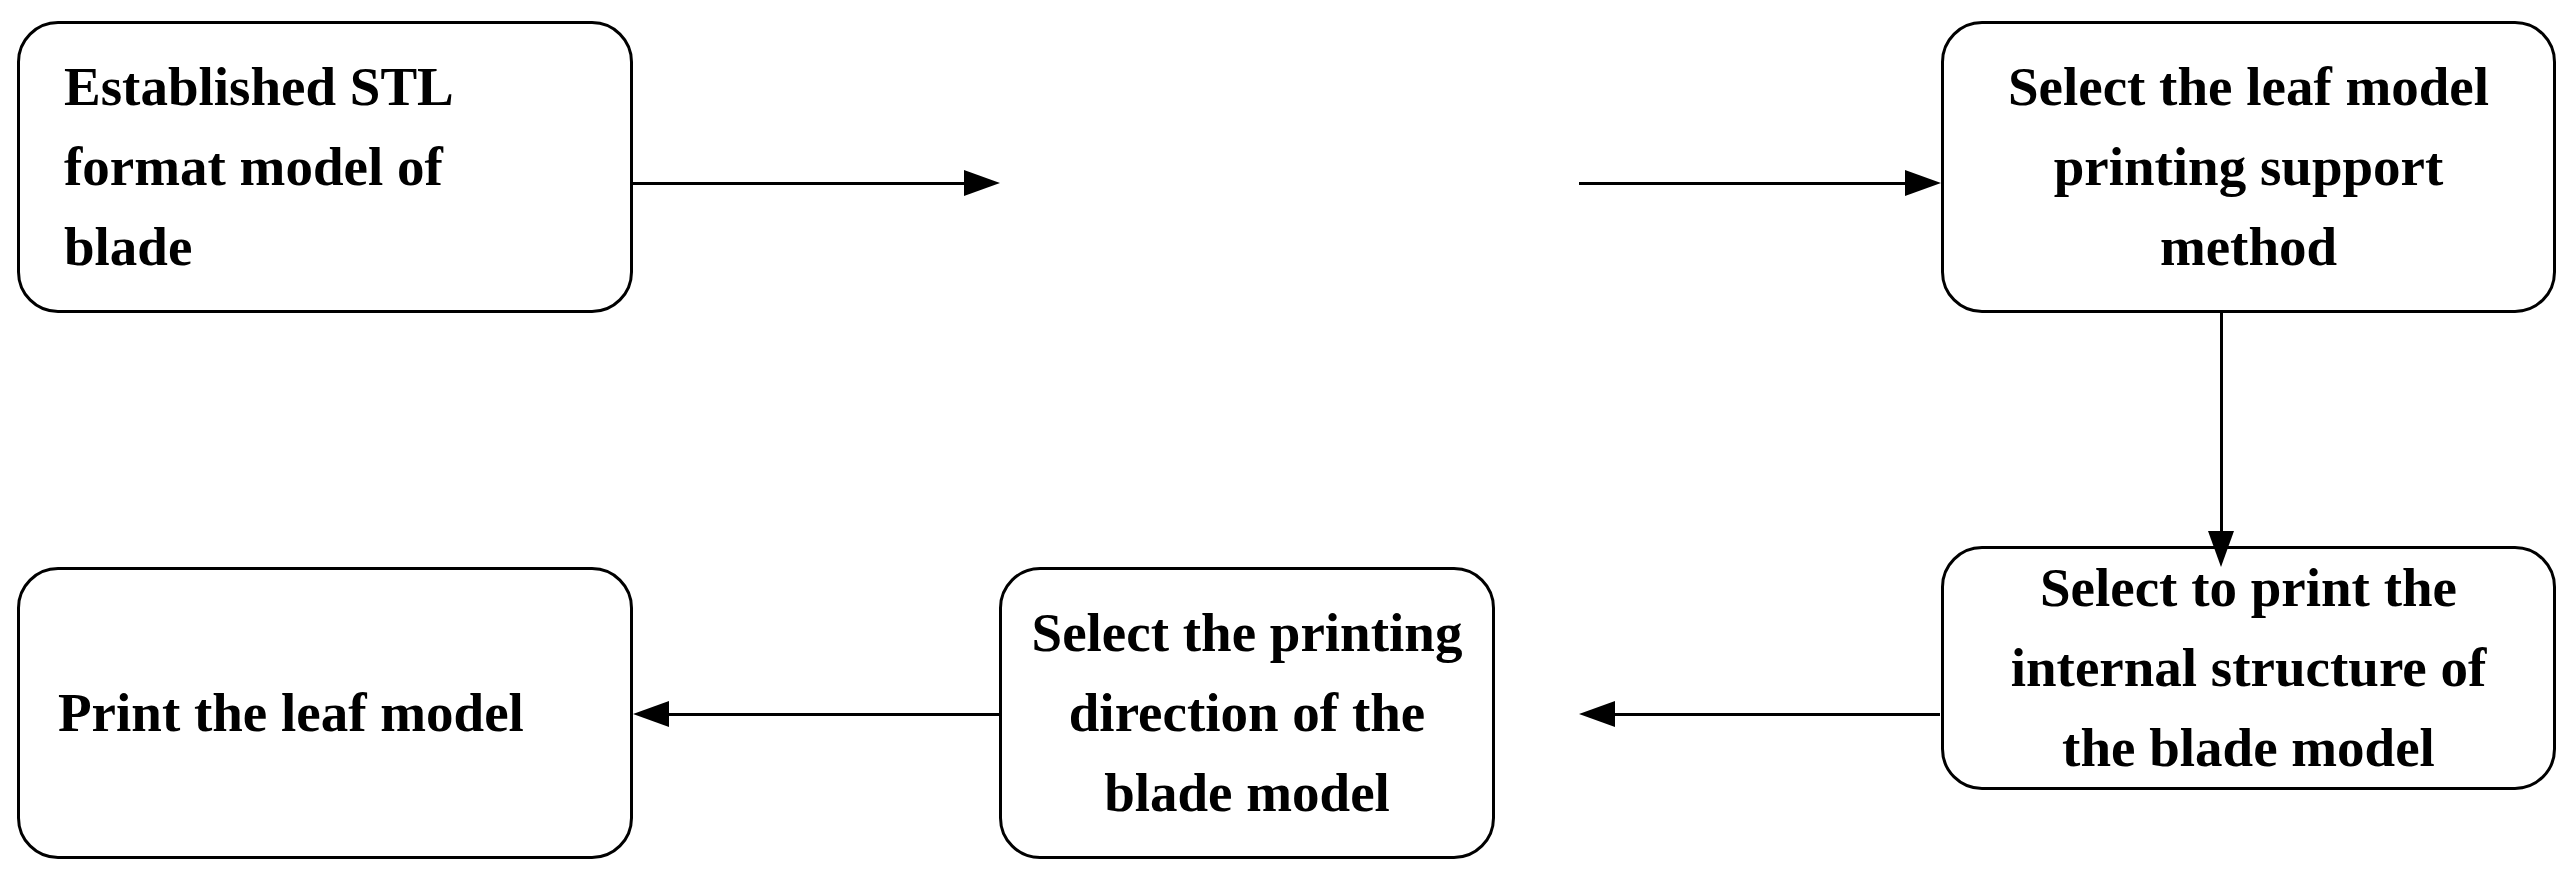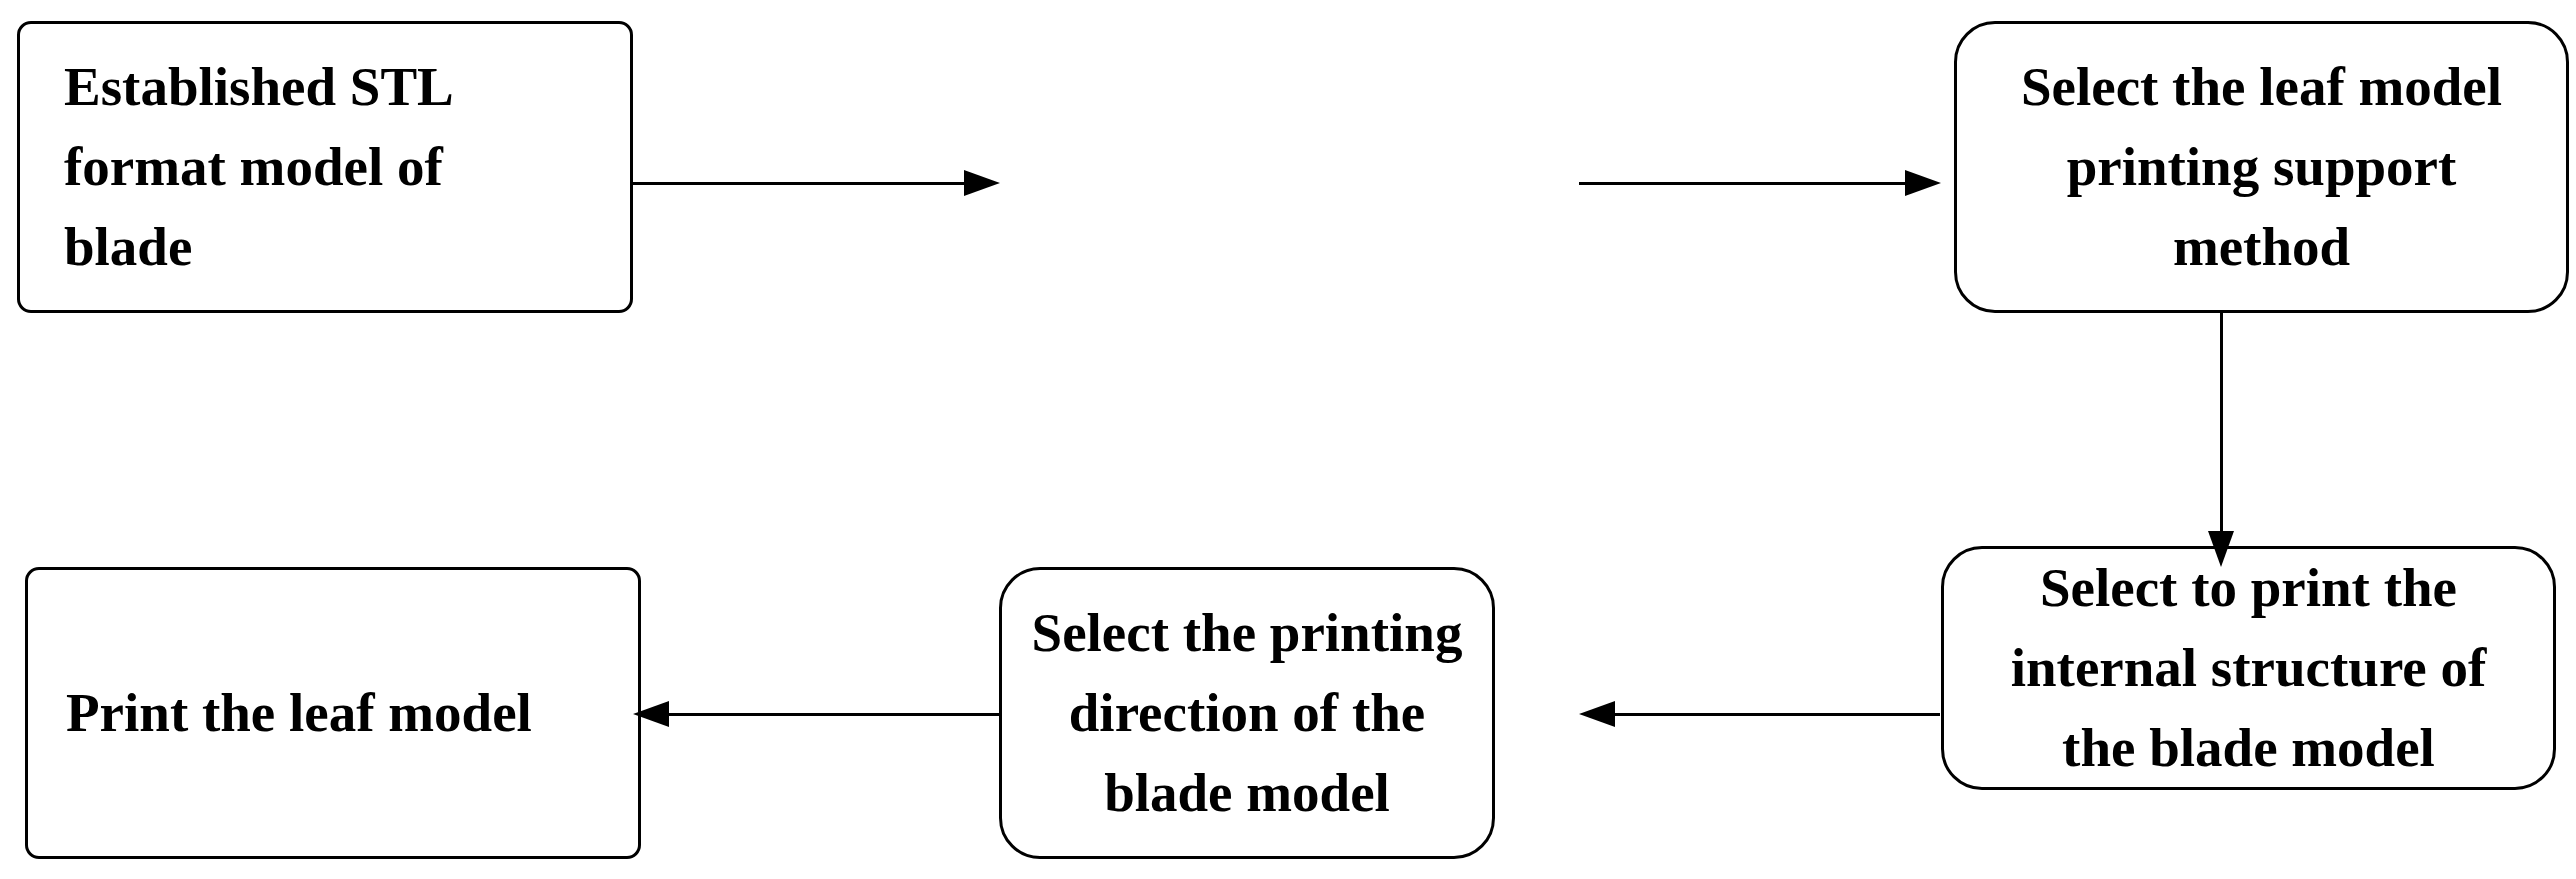--- a/index.html
+++ b/index.html
@@ -27,27 +27,26 @@
     color: #000000;
     font-family: "Liberation Serif", "DejaVu Serif", serif;
     font-weight: bold;
     font-size: 55px;
     line-height: 1.45;
     white-space: pre;
   }
   .node.align-left {
     justify-content: flex-start;
     text-align: left;
-    border-radius: 14px;
   }
   
   .n1 { left: 17px;   top: 21px;  width: 616px; height: 292px; padding-left: 44px; }
   .n2 { left: 999px; top: 21px;  width: 580px; height: 284px; }
-  .n3 { left: 1941px; top: 21px;  width: 615px; height: 292px; margin-left: 13px; }
-  .n4 { left: 17px;   top: 567px; width: 616px; height: 292px; padding-left: 38px; margin-left: 8px; }
+  .n3 { left: 1941px; top: 21px;  width: 615px; height: 292px; }
+  .n4 { left: 17px;   top: 567px; width: 616px; height: 292px; padding-left: 38px; }
   .n5 { left: 999px; top: 567px; width: 496px; height: 292px; }
   .n6 { left: 1941px; top: 546px; width: 615px; height: 244px; }
 
   
   .h-line {
     position: absolute;
     height: 3.4px;
     background: #000000;
   }
   .v-line {

